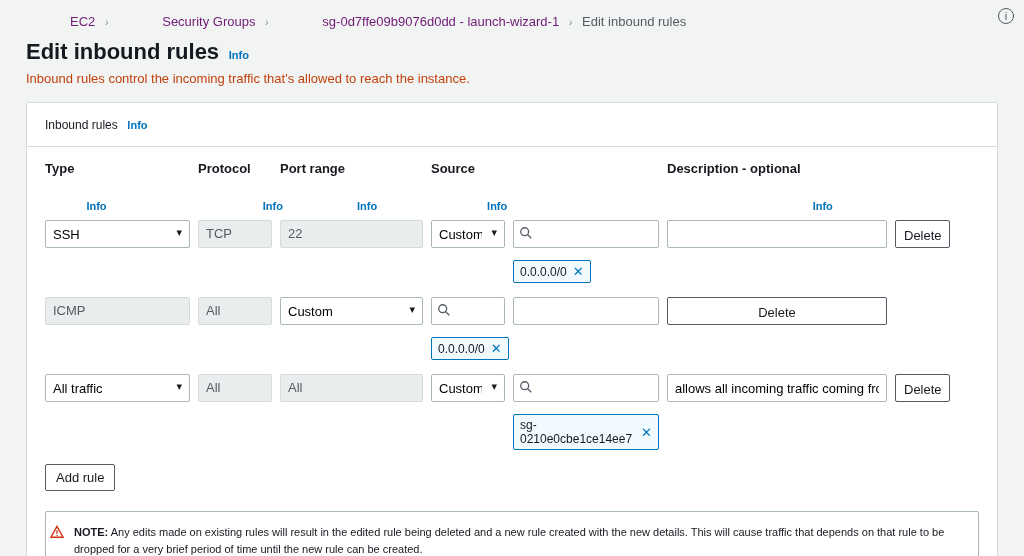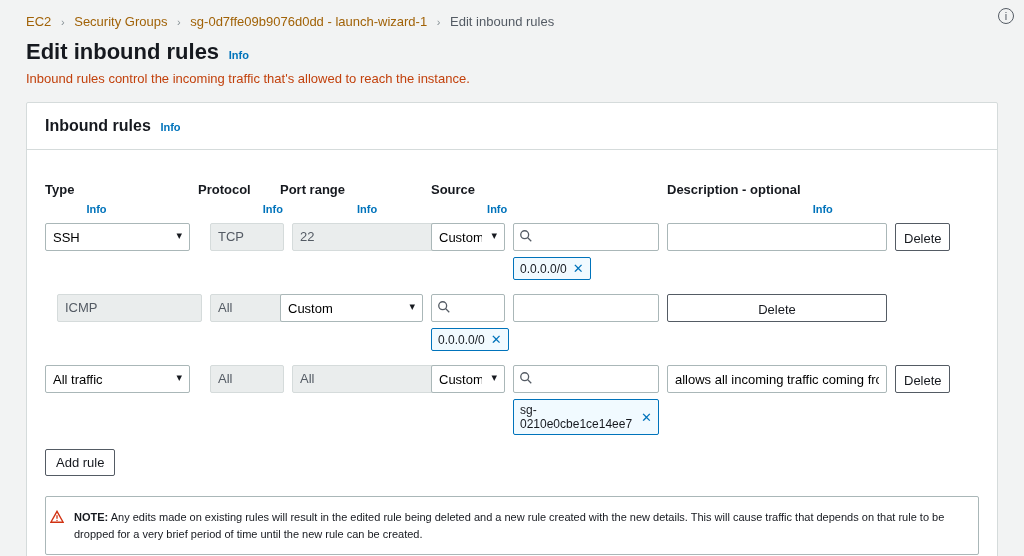--- a/index.html
+++ b/index.html
@@ -1,40 +1,40 @@
 <!DOCTYPE html>
 <html><head>
   <meta charset="utf-8">
   <style>
     * { box-sizing: border-box; margin: 0; padding: 0; }
     body { font-family: "Amazon Ember", "Helvetica Neue", Arial, sans-serif; font-size: 13px; color: #16191f; background: #f2f3f3; }
     .container { padding: 14px 26px 20px 26px; max-width: 1024px; }
     .breadcrumb { font-size: 13px; margin-bottom: 10px; }
-    .breadcrumb a { color: #a16207; text-decoration: none; }
+    .breadcrumb a { color: #701a75; text-decoration: none; margin-left: 44px; }
     .breadcrumb .sep { color: #879196; margin: 0 6px; font-size: 11px; }
     .breadcrumb .current { color: #545b64; }
     h1 { font-size: 22px; font-weight: 700; margin-bottom: 6px; display: inline-block; }
     .info-link { color: #0073bb; font-size: 11px; font-weight: 600; margin-left: 6px; cursor: pointer; margin-top: 39px; }
     .subtitle { color: #c2410c; font-size: 13px; margin-bottom: 16px; }
     .panel { background: #fff; border: 1px solid #d5dbdb; border-radius: 2px; }
     .panel-header { padding: 14px 18px; border-bottom: 1px solid #d5dbdb; }
-    .panel-header h3 { font-size: 16px; font-weight: 700; display: inline-block; }
+    .panel-header h3 { font-size: 12px; font-weight: 400; display: inline-block; }
     .panel-body { padding: 14px 18px 18px 18px; }
     .cols { display: grid; grid-template-columns: 145px 74px 143px 74px 146px 220px 55px; gap: 8px; align-items: start; }
-    .col-header { font-weight: 700; font-size: 13px; display: flex; align-items: center; gap: 6px; margin-bottom: 8px; }
+    .col-header { font-weight: 700; font-size: 13px; display: flex; align-items: flex-start; gap: 6px; margin-bottom: 8px; }
     .row { margin-bottom: 14px; }
     select, input[type=text], .disabled-field {
       width: 100%; height: 28px; border: 1px solid #aab7b8; border-radius: 2px;
       padding: 0 7px; font-size: 13px; background: #fff; font-family: inherit;
     }
-    .disabled-field { background: #eaeded; border-color: #d5dbdb; color: #545b64; line-height: 26px; margin-left: 12px; }
+    .disabled-field { background: #eaeded; border-color: #d5dbdb; color: #545b64; line-height: 26px; }
     select { appearance: none; -webkit-appearance: none; padding-right: 22px; background-image: none; }
     .select-wrap { position: relative; }
     .select-wrap::after { content: "▾"; position: absolute; right: 8px; top: 6px; font-size: 11px; color: #16191f; pointer-events: none; }
-    .source-col { display: flex; flex-direction: column; gap: 6px; }
+    .source-col { display: flex; flex-direction: column; gap: 12px; }
     .search-wrap { position: relative; }
     .search-wrap input { padding-left: 24px; }
     .search-icon { position: absolute; left: 6px; top: 6px; width: 14px; height: 14px; }
     .tag { display: inline-flex; align-items: center; border: 1px solid #0073bb; border-radius: 2px; padding: 3px 6px; font-size: 12px; background: #f1faff; gap: 6px; }
     .tag .x { color: #0073bb; cursor: pointer; font-size: 13px; }
     .del-btn, .add-btn { border: 1px solid #545b64; background: #fff; border-radius: 2px; padding: 5px 10px; font-size: 13px; cursor: pointer; color: #16191f; font-family: inherit; }
     .del-btn { width: 100%; height: 28px; padding: 7px 8px; }
     .note { border: 1px solid #aab7b8; border-radius: 2px; padding: 12px 4px; margin-top: 20px; display: flex; gap: 10px; color: #16191f; font-size: 11px; line-height: 1.5; }
     .note-icon { color: #d13212; flex-shrink: 0; font-size: 14px; }
     .help-icon { position: fixed; top: 8px; right: 10px; width: 16px; height: 16px; border: 1.5px solid #545b64; border-radius: 50%; display:flex; align-items:center; justify-content:center; font-size:11px; color:#545b64; cursor: pointer; }

